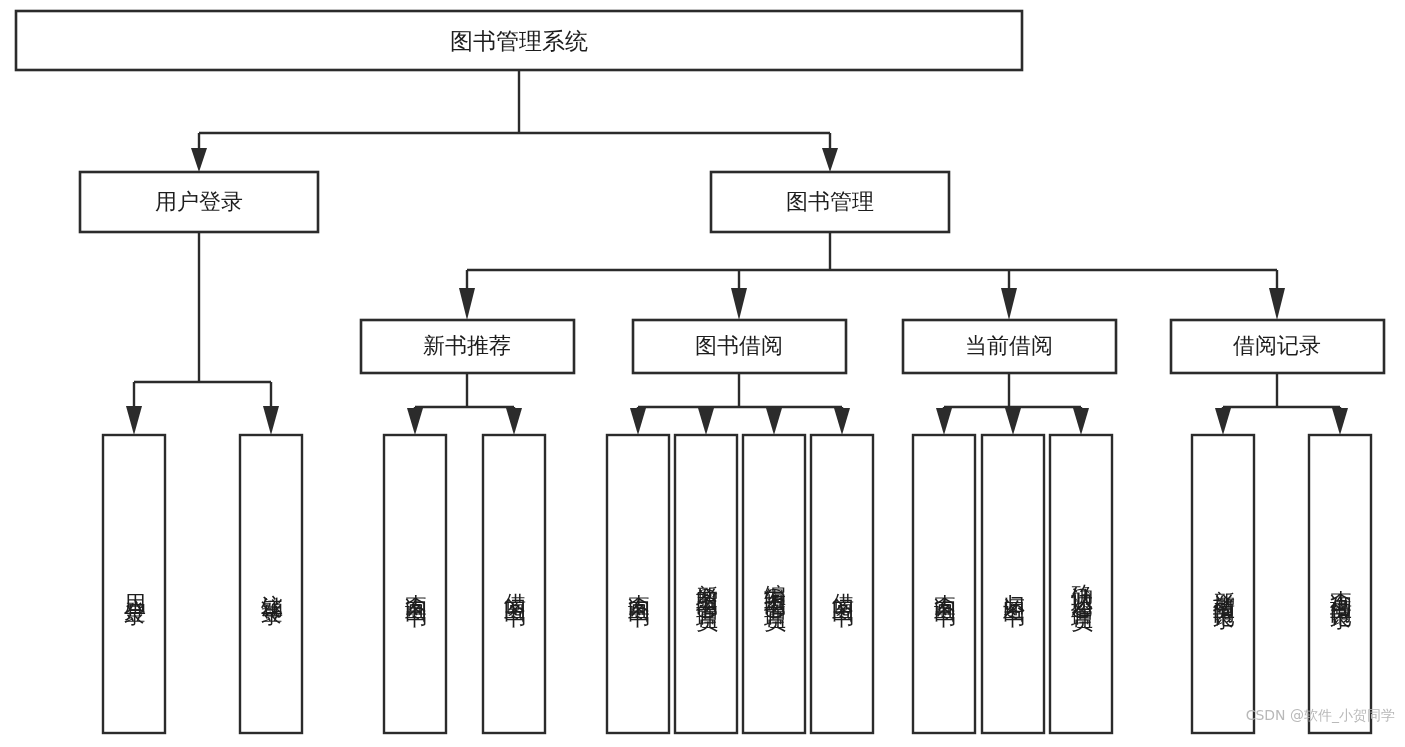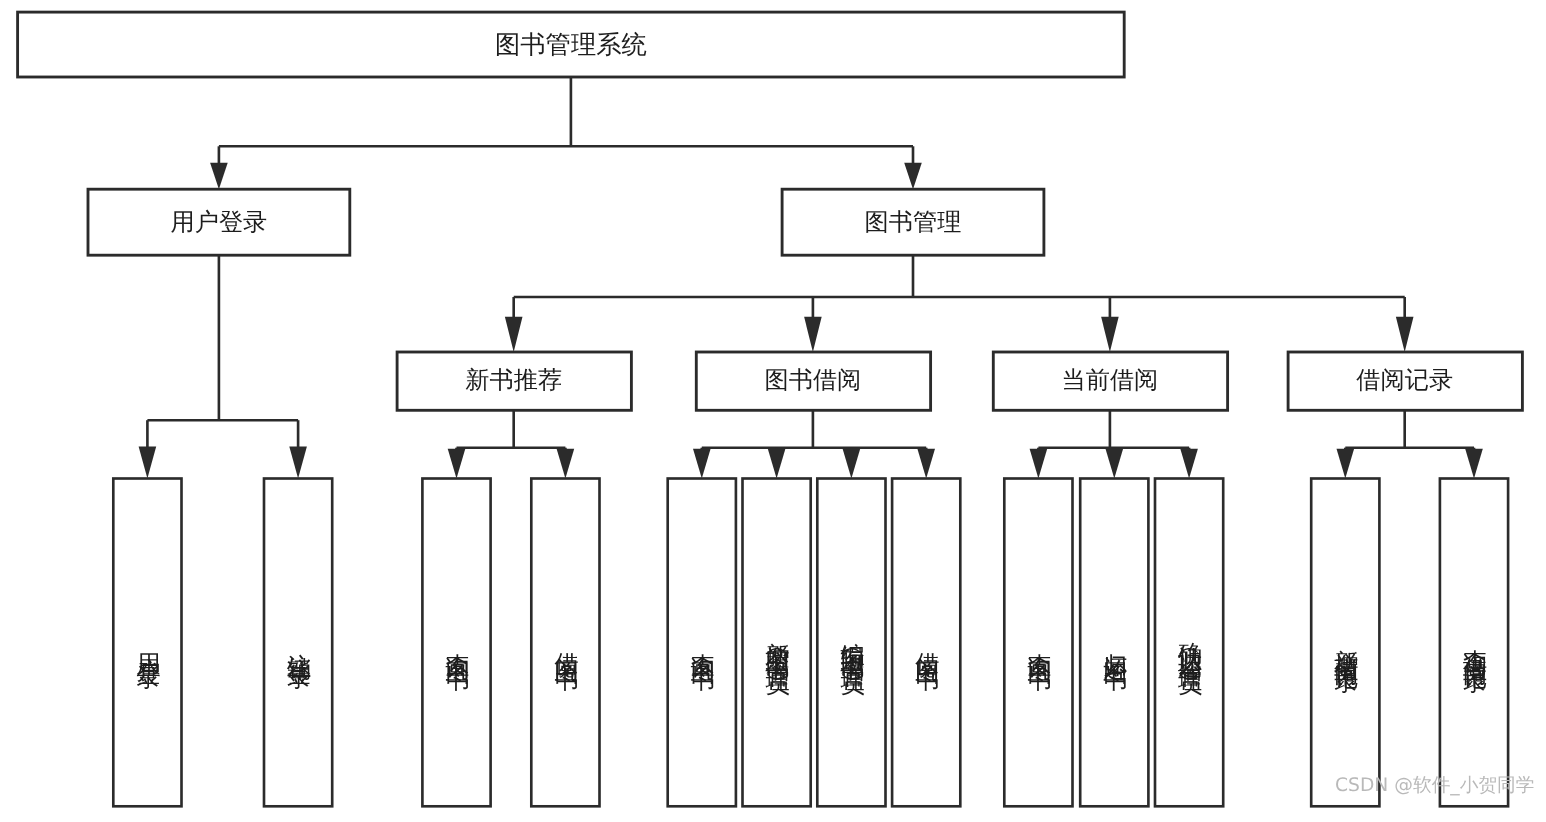--- a/index.html
+++ b/index.html
@@ -69,21 +69,21 @@
     text-anchor: middle;
     dominant-baseline: middle;
     writing-mode: vertical-rl;
     letter-spacing: 4px;
   }
   .watermark {
     position: absolute;
     right: 10px;
     bottom: 4px;
     font-family: "DejaVu Sans", "Liberation Sans", sans-serif;
-    font-size: 17px;
+    font-size: 14px;
     color: #b9b9b9;
     white-space: nowrap;
     user-select: none;
     pointer-events: none;
   }
 </style>
 </head>
 <body>
 
 <div id="diagram-root">

